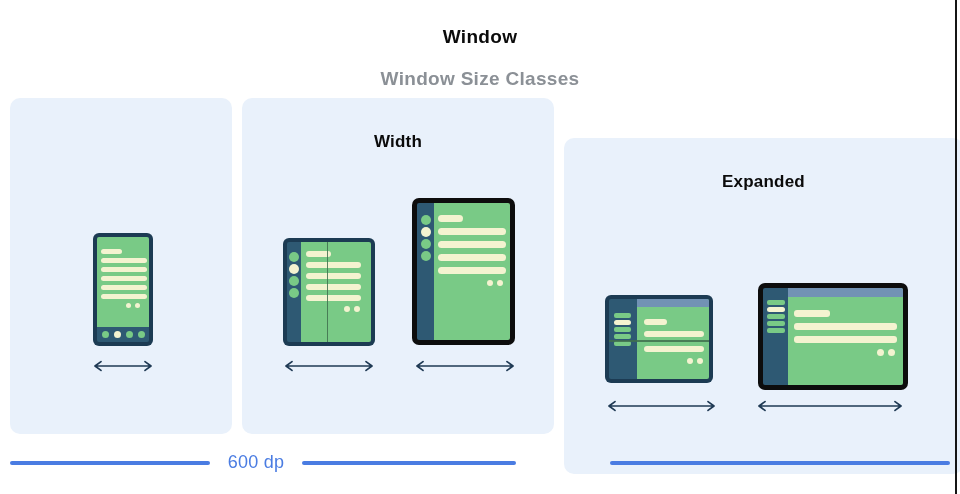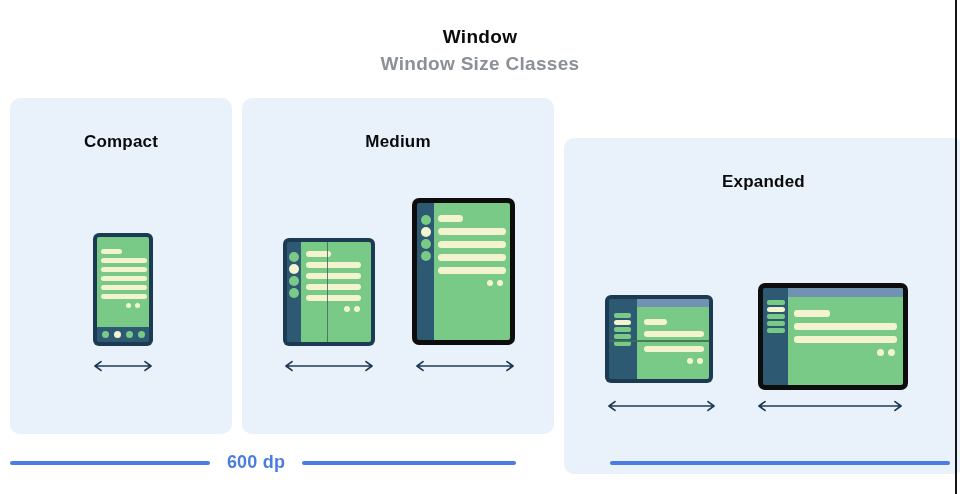--- a/index.html
+++ b/index.html
@@ -17,21 +17,21 @@
     --title-black:#0b0b0b;
   }
   html,body{margin:0;padding:0;background:#fff;}
   .page{
     position:relative;width:960px;height:494px;background:#ffffff;overflow:hidden;
     font-family:"Liberation Sans","DejaVu Sans",sans-serif;
   }
   
   .hdr{position:absolute;top:0;left:0;width:100%;text-align:center;}
   .hdr .title{margin-top:26px;font-size:19px;font-weight:700;color:var(--title-black);letter-spacing:.3px;}
-  .hdr .subtitle{margin-top:5px;font-size:19px;font-weight:700;color:var(--subtitle-gray);letter-spacing:.3px;}
+  .hdr .subtitle{margin-top:20px;font-size:19px;font-weight:700;color:var(--subtitle-gray);letter-spacing:.3px;}
   
   .panel{position:absolute;top:98px;height:336px;background:var(--panel-background);border-radius:10px;}
   .panel-compact{left:10px;width:222px;}
   .panel-medium{left:242px;width:312px;}
   .panel-expanded{left:564px;width:399px;margin-top:40px;}
   .panel-title{position:absolute;top:34px;left:0;width:100%;text-align:center;
     font-size:17px;font-weight:700;color:var(--title-black);letter-spacing:.2px;}
   
   .device{position:absolute;box-sizing:border-box;}
   .bar{background:var(--content-cream);border-radius:3px;}
@@ -99,38 +99,37 @@
   .laptop-l .content{padding:13px 0 0 6px;}
   .laptop-l .content .bar{height:7px;width:103px;margin-bottom:6px;}
   .laptop-l .content .bar.short{width:36px;}
   .laptop-l .dots-right{padding-right:8px;margin-top:1px;}
   
   .arrow{position:absolute;top:261px;height:14px;}
   .arrow path{stroke:var(--arrow-navy);stroke-width:1.7;fill:none;stroke-linecap:round;stroke-linejoin:round;}
   
   .ruler-seg{position:absolute;top:461px;height:4px;background:var(--ruler-blue);border-radius:2px;}
   .seg1{left:10px;width:200px;} .seg2{left:302px;width:214px;} .seg3{left:610px;width:340px;}
-  .bp-label{position:absolute;top:452px;text-align:center;font-size:18px;font-weight:700;
+  .bp-label{position:absolute;top:452px;text-align:center;font-size:18px;font-weight:400;
     color:var(--ruler-blue);letter-spacing:.2px;}
   .bp-600{left:210px;width:92px;} .bp-840{left:516px;width:94px;}
   
   .right-border{position:absolute;left:955px;top:0;width:2px;height:494px;background:#151515;}
 </style>
 </head>
 <body>
 
 <div class="page">
 
   <div class="hdr">
     <div class="title">Window</div>
     <div class="subtitle">Window Size Classes</div>
   </div>
 
   <section class="panel panel-compact">
-    <div class="panel-title">Compact</div>
 
     <div class="device phone">
       <div class="phone-screen">
         <div class="bar short"></div>
         <div class="bar"></div>
         <div class="bar"></div>
         <div class="bar"></div>
         <div class="bar"></div>
         <div class="bar"></div>
         <div class="dots-right">
@@ -145,21 +144,21 @@
         <span class="dot green d7"></span>
       </div>
     </div>
 
     <svg class="arrow" style="left:81px" width="64" height="14" viewBox="0 0 64 14">
       <path d="M10 2.6 L4 7 L10 11.4 M4 7 L60 7 M54 2.6 L60 7 L54 11.4"></path>
     </svg>
   </section>
 
   <section class="panel panel-medium">
-    <div class="panel-title">Medium</div>
+    <div class="panel-title">Width</div>
 
     <div class="device foldable-p">
       <div class="rail">
         <span class="dot green d10"></span>
         <span class="dot cream d10"></span>
         <span class="dot green d10"></span>
         <span class="dot green d10"></span>
       </div>
       <div class="screen">
         <div class="bar short"></div>

